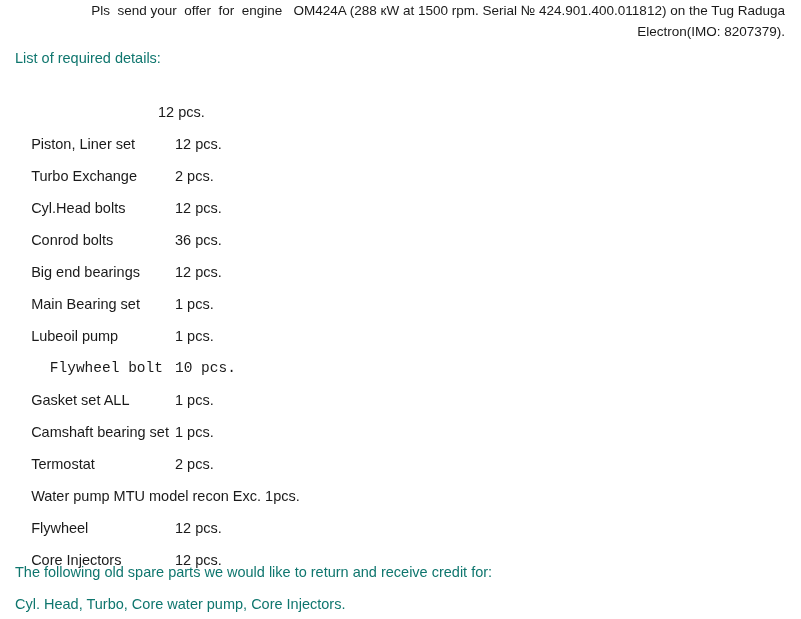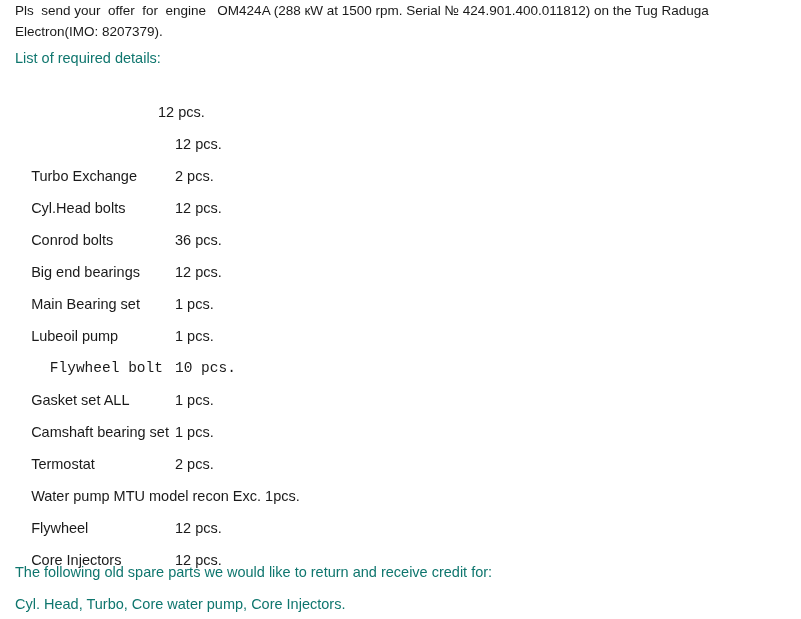--- a/index.html
+++ b/index.html
@@ -13,20 +13,21 @@
     font-family: "Liberation Sans", sans-serif;
     color: #1a1a1a;
     overflow: hidden;
   }
   .page {
     position: relative;
     width: 783px;
     height: 619px;
     padding: 0;
     box-sizing: border-box;
+    text-align: right;
   }
   .intro {
     position: absolute;
     left: 15px;
     top: 0px;
     width: 770px;
     font-size: 13.5px;
     line-height: 21px;
     color: #1a1a1a;
     white-space: pre-wrap;
@@ -62,21 +63,21 @@
 <div class="page">
 
   <div class="intro">Pls  send your  offer  for  engine   OM424A (288 кW at 1500 rpm. Serial № 424.901.400.011812) on the Tug Raduga Electron(IMO: 8207379).</div>
 
   <div class="para" style="top:48px;">List of required details:</div>
 
   <div class="list-row" style="top:82px;">
     <span class="qty" style="position:absolute;left:143px;">12 pcs.</span>
   </div>
   <div class="list-row" style="top:114px;">
-    <span class="qty" style="position:absolute;left:160px;">12 pcs.</span>
+    <span class="name">Piston, Liner set</span><span class="qty" style="position:absolute;left:160px;">12 pcs.</span>
   </div>
   <div class="list-row" style="top:146px;">
     <span class="name">Turbo Exchange</span><span class="qty" style="position:absolute;left:160px;">2 pcs.</span>
   </div>
   <div class="list-row" style="top:178px;">
     <span class="name">Cyl.Head bolts</span><span class="qty" style="position:absolute;left:160px;">12 pcs.</span>
   </div>
   <div class="list-row" style="top:210px;">
     <span class="name">Conrod bolts</span><span class="qty" style="position:absolute;left:160px;">36 pcs.</span>
   </div>

